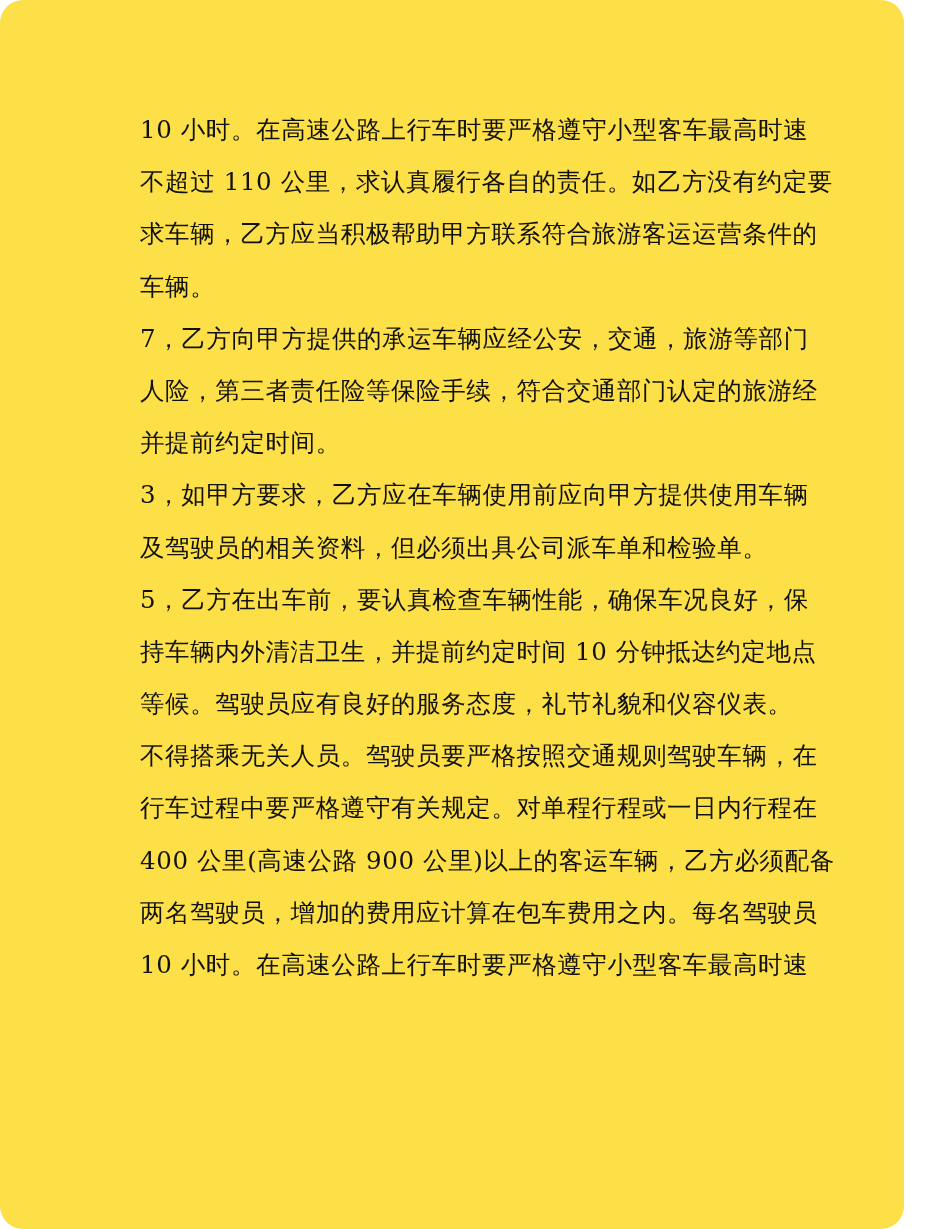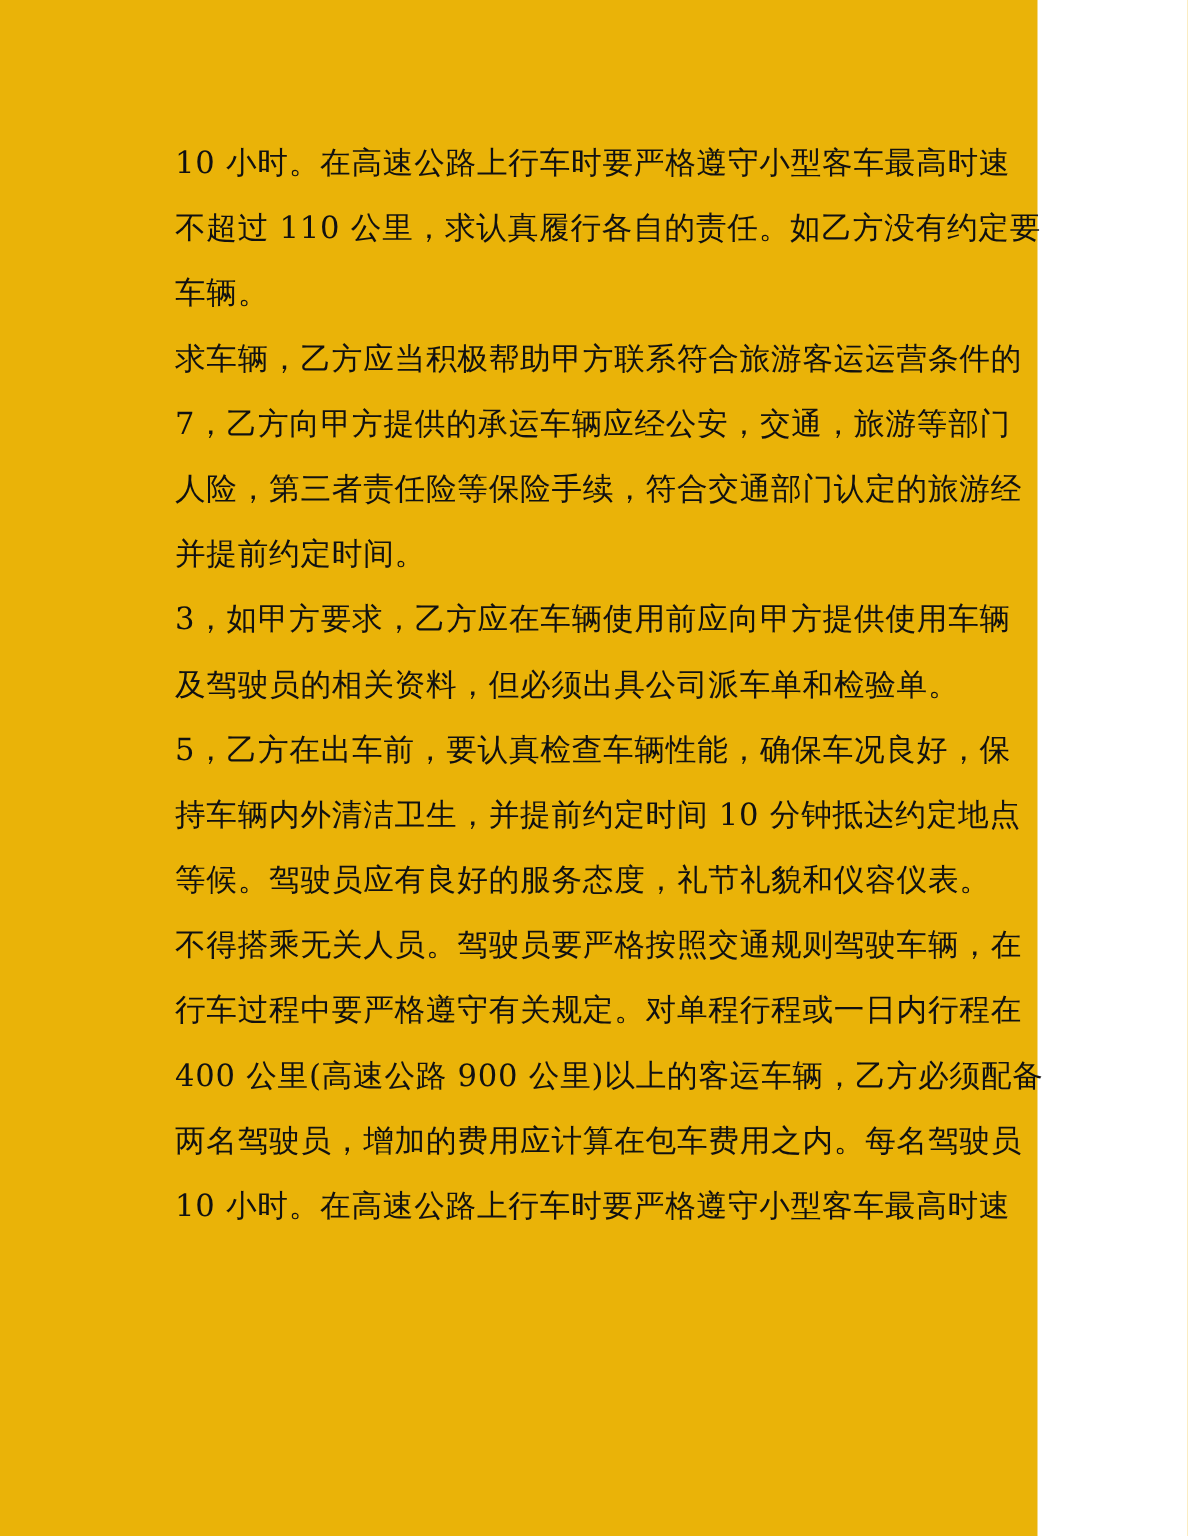--- a/index.html
+++ b/index.html
@@ -12,23 +12,24 @@
       height: 1229px;
       position: relative;
       overflow: hidden;
       font-family: "DejaVu Serif", "Liberation Serif", serif;
       color: #111111;
     }
     .page {
       position: absolute;
       left: 0;
       top: 0;
-      width: 830px;
+      width: 904px;
       height: 1229px;
-      background: #eab308;
+      background: #fde047;
+      border-radius: 23px;
     }
     .text-block {
       position: absolute;
       left: 140px;
       top: 110px;
       width: 680px;
     }
     .line {
       height: 52.2px;
       line-height: 40px;
@@ -37,22 +38,22 @@
       letter-spacing: 0.6px;
     }
   </style>
 </head>
 <body>
 
 <div class="page">
   <div class="text-block">
     <div class="line">10 小时。在高速公路上行车时要严格遵守小型客车最高时速</div>
     <div class="line">不超过 110 公里，求认真履行各自的责任。如乙方没有约定要</div>
+    <div class="line">求车辆，乙方应当积极帮助甲方联系符合旅游客运运营条件的</div>
     <div class="line">车辆。</div>
-    <div class="line">求车辆，乙方应当积极帮助甲方联系符合旅游客运运营条件的</div>
     <div class="line">7，乙方向甲方提供的承运车辆应经公安，交通，旅游等部门</div>
     <div class="line">人险，第三者责任险等保险手续，符合交通部门认定的旅游经</div>
     <div class="line">并提前约定时间。</div>
     <div class="line">3，如甲方要求，乙方应在车辆使用前应向甲方提供使用车辆</div>
     <div class="line">及驾驶员的相关资料，但必须出具公司派车单和检验单。</div>
     <div class="line">5，乙方在出车前，要认真检查车辆性能，确保车况良好，保</div>
     <div class="line">持车辆内外清洁卫生，并提前约定时间 10 分钟抵达约定地点</div>
     <div class="line">等候。驾驶员应有良好的服务态度，礼节礼貌和仪容仪表。</div>
     <div class="line">不得搭乘无关人员。驾驶员要严格按照交通规则驾驶车辆，在</div>
     <div class="line">行车过程中要严格遵守有关规定。对单程行程或一日内行程在</div>

